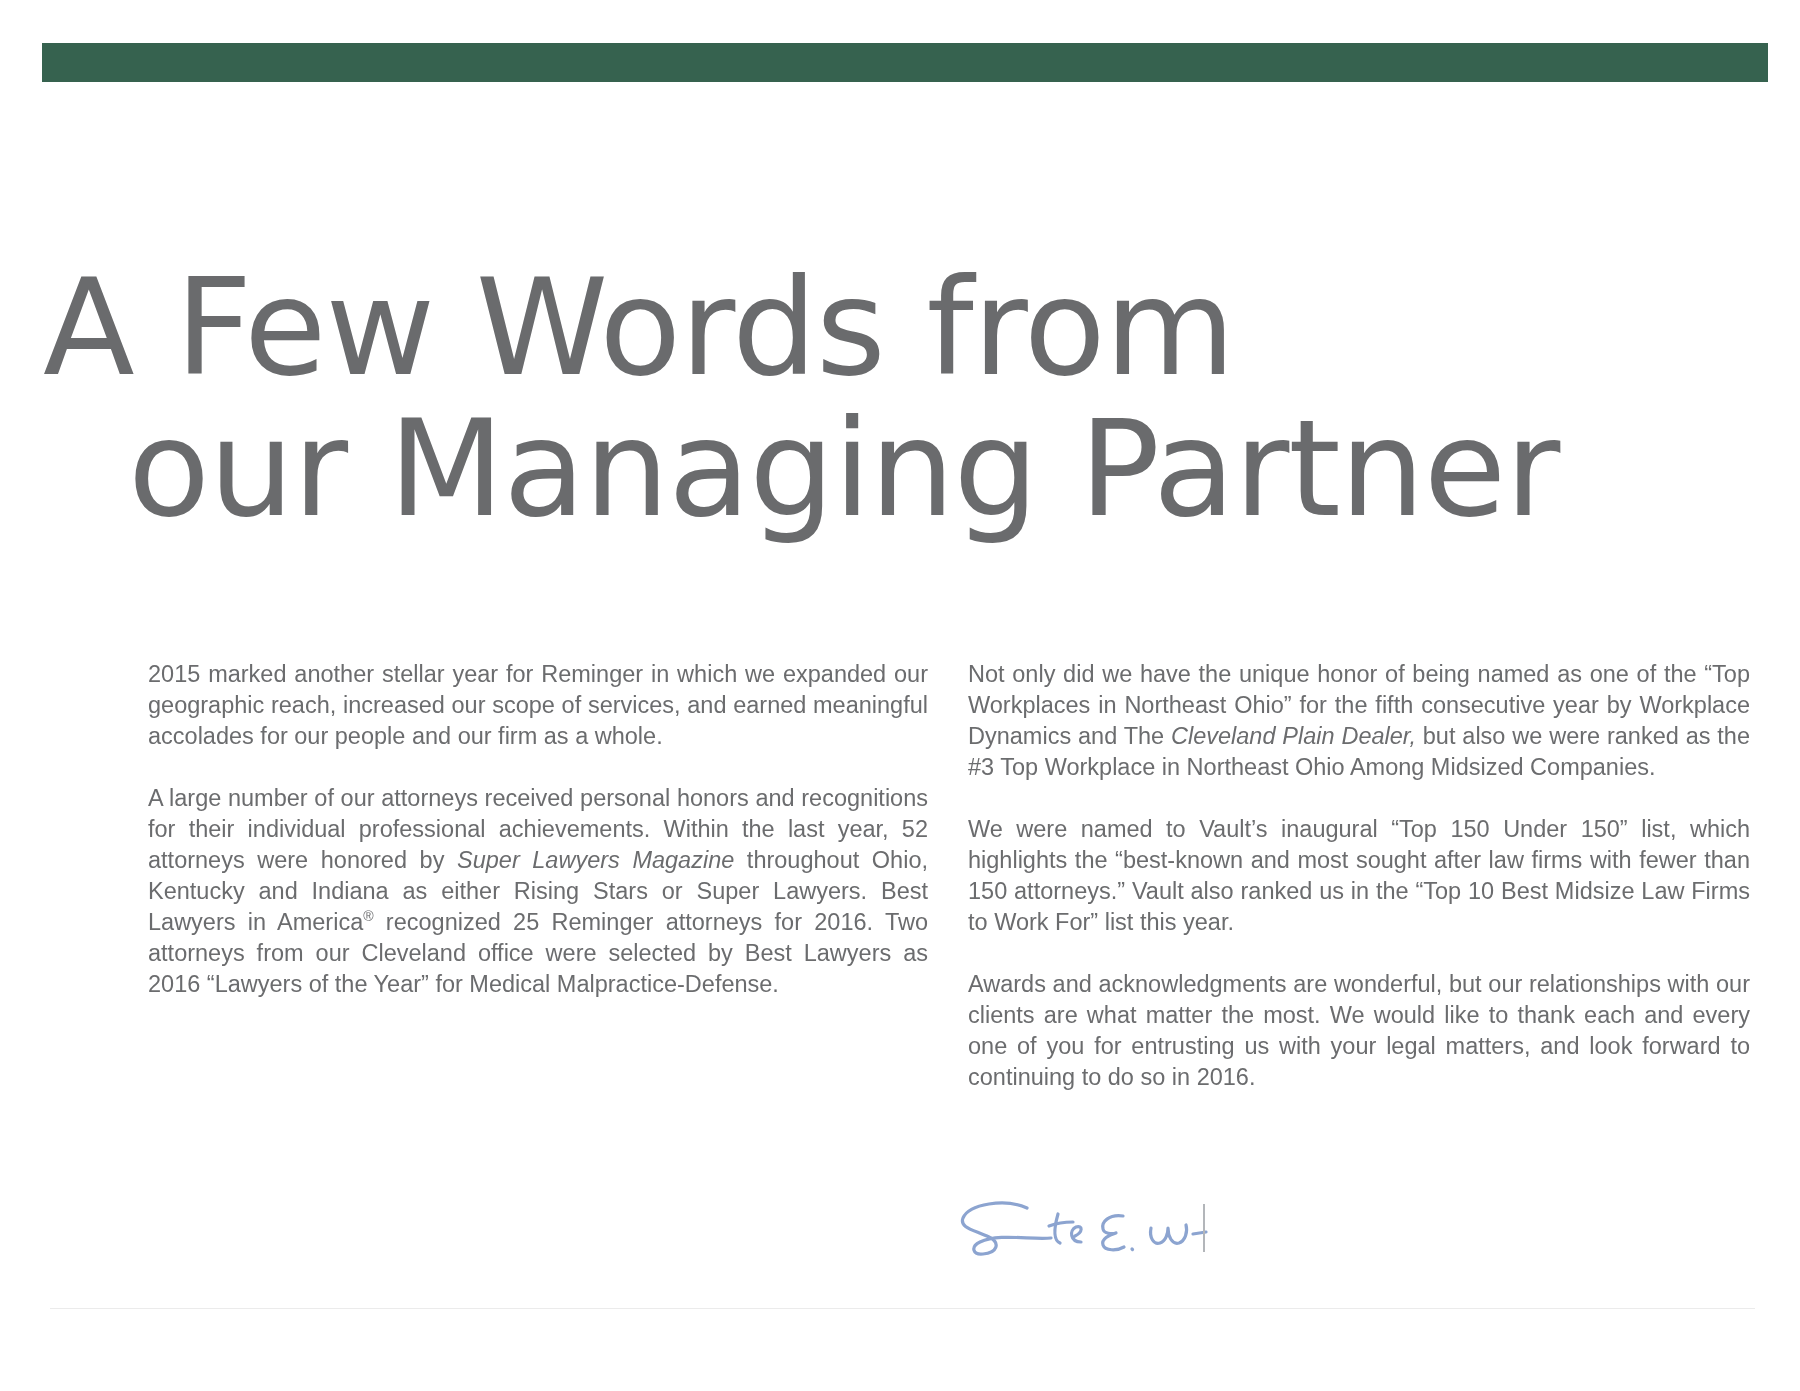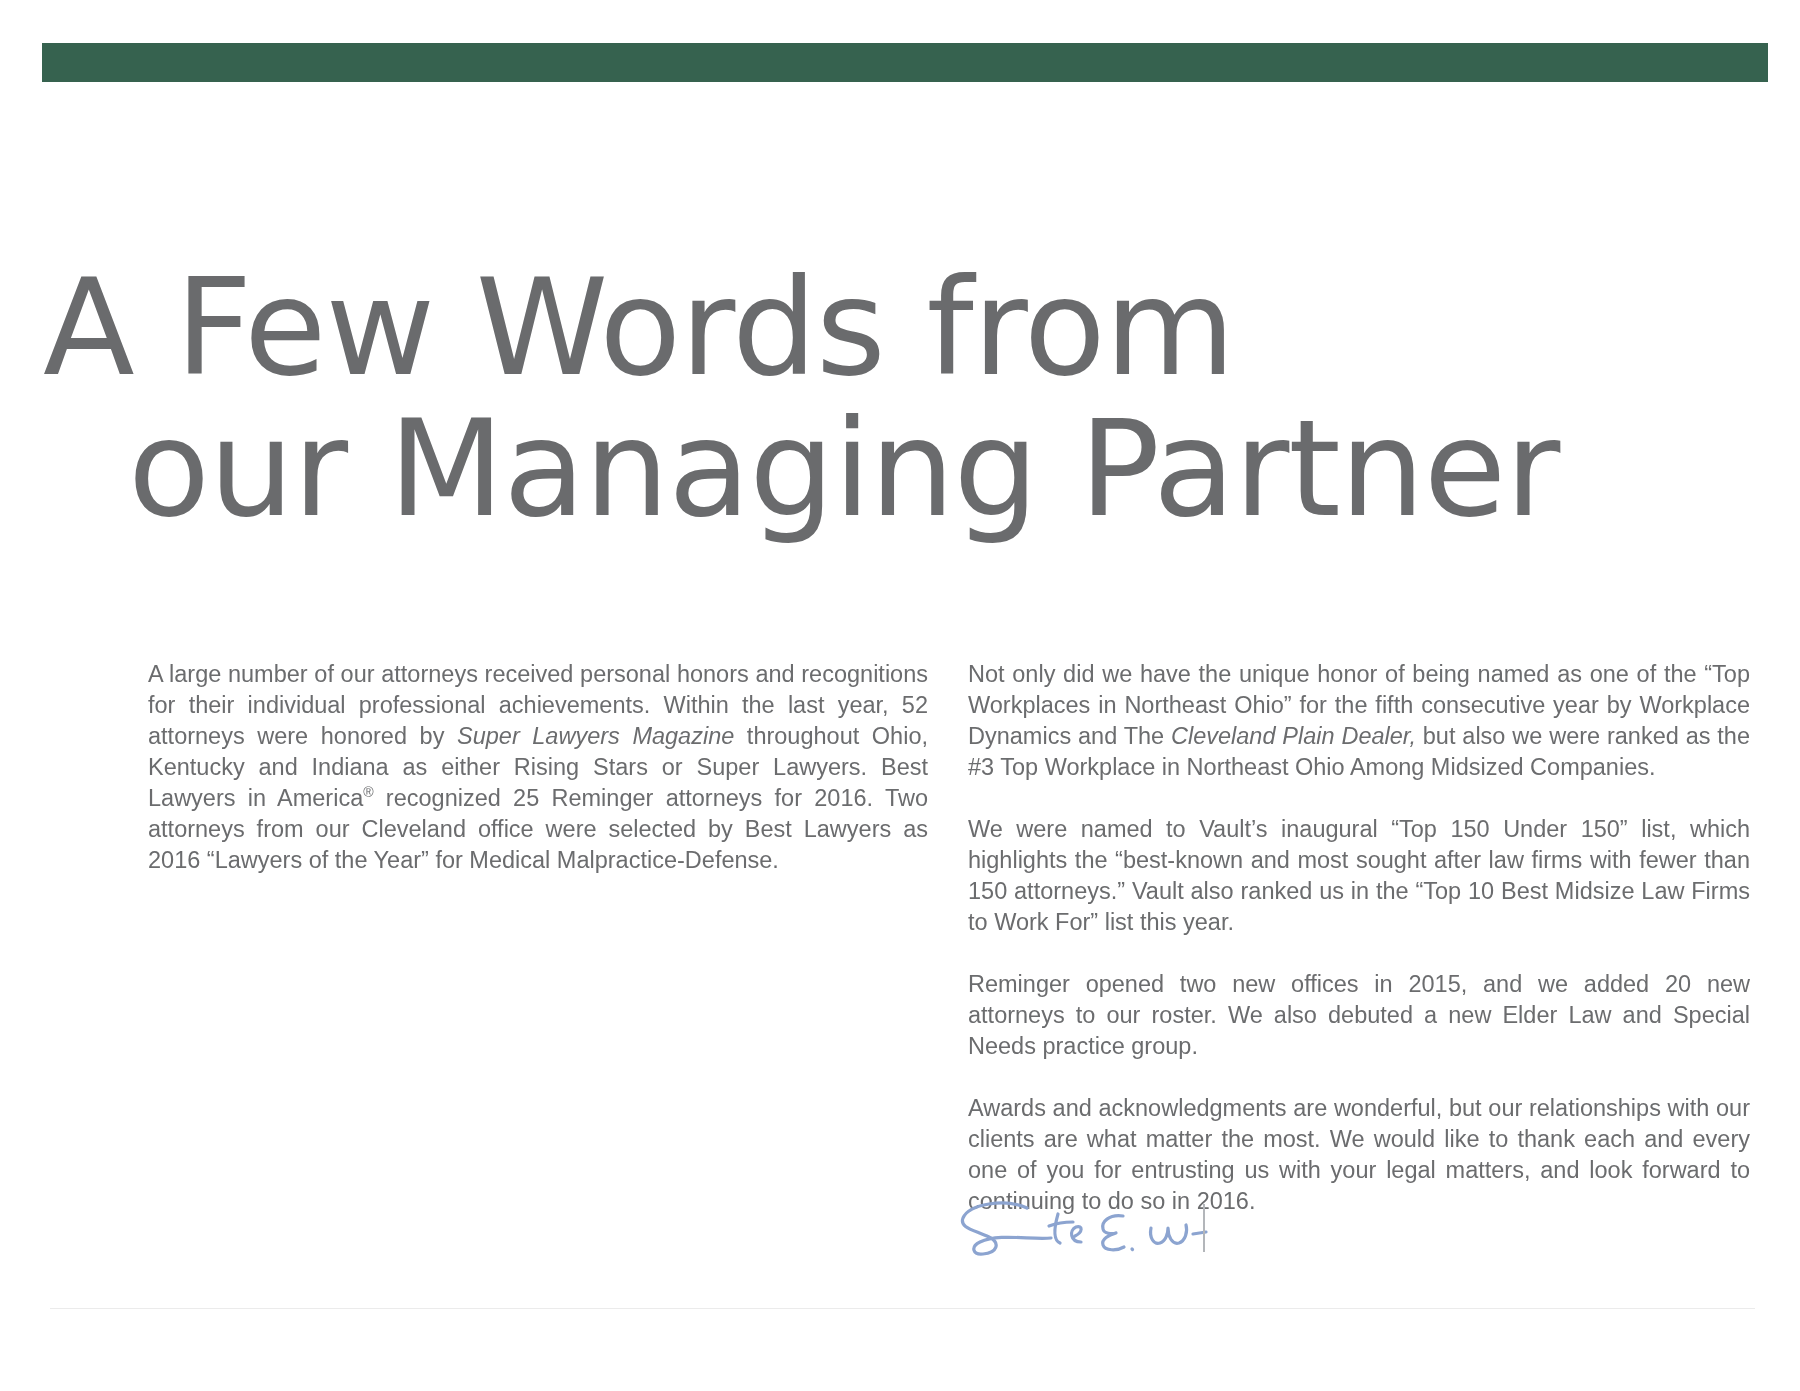--- a/index.html
+++ b/index.html
@@ -72,26 +72,26 @@
 <div class="page">
 
   <div class="accent-bar" style="background: rgb(54, 98, 79);"></div>
 
   <div class="title-block" style="color: rgb(106, 107, 109);">
     <div class="title-line1">A Few Words from</div>
     <div class="title-line2">our Managing Partner</div>
   </div>
 
   <div class="col col-left" id="col-left" style="color: rgb(107, 108, 110);">
+      <p class="body-para"><span>2015 marked another stellar year for Reminger in which we expanded our geographic reach, increased our scope of services, and earned meaningful accolades for our people and our firm as a whole.</span></p>
       <p class="body-para"><span>A large number of our attorneys received personal honors and recognitions for their individual professional achievements. Within the last year, 52 attorneys were honored by </span><em>Super Lawyers Magazine</em><span> throughout Ohio, Kentucky and Indiana as either Rising Stars or Super Lawyers. Best Lawyers in America</span><sup>®</sup><span> recognized 25 Reminger attorneys for 2016. Two attorneys from our Cleveland office were selected by Best Lawyers as 2016 “Lawyers of the Year” for Medical Malpractice-Defense.</span></p>
     </div>
   <div class="col col-right" id="col-right" style="color: rgb(107, 108, 110);">
       <p class="body-para"><span>Not only did we have the unique honor of being named as one of the “Top Workplaces in Northeast Ohio” for the fifth consecutive year by Workplace Dynamics and The </span><em>Cleveland Plain Dealer,</em><span> but also we were ranked as the #3 Top Workplace in Northeast Ohio Among Midsized Companies.</span></p>
       <p class="body-para"><span>We were named to Vault’s inaugural “Top 150 Under 150” list, which highlights the “best-known and most sought after law firms with fewer than 150 attorneys.” Vault also ranked us in the “Top 10 Best Midsize Law Firms to Work For” list this year.</span></p>
-      <p class="body-para"><span>Reminger opened two new offices in 2015, and we added 20 new attorneys to our roster. We also debuted a new Elder Law and Special Needs practice group.</span></p>
       <p class="body-para"><span>Awards and acknowledgments are wonderful, but our relationships with our clients are what matter the most. We would like to thank each and every one of you for entrusting us with your legal matters, and look forward to continuing to do so in 2016.</span></p>
     </div>
 
   <div class="signature">
     <svg id="sig-svg" viewBox="0 0 255 60" fill="none" stroke-linecap="round" stroke-linejoin="round" stroke-width="3.2" stroke="#8ca4d0">
       <path d="M72,10 C50,0 14,6 8,20 C4,30 20,32 34,39 C46,45 42,55 28,56 C18,57 15,49 25,44 C44,35 76,42 96,40"></path>
       <path d="M103,16 C99,30 98,42 105,45"></path>
       <path d="M94,28 C102,25 112,24 118,24"></path>
       <path d="M120,38 C128,34 128,27 121,29 C114,32 115,44 126,44"></path>
       <path d="M168,18 C154,16 146,24 148,31 C149,36 157,36 161,35 C154,37 146,41 148,47 C150,53 162,53 169,49"></path>

